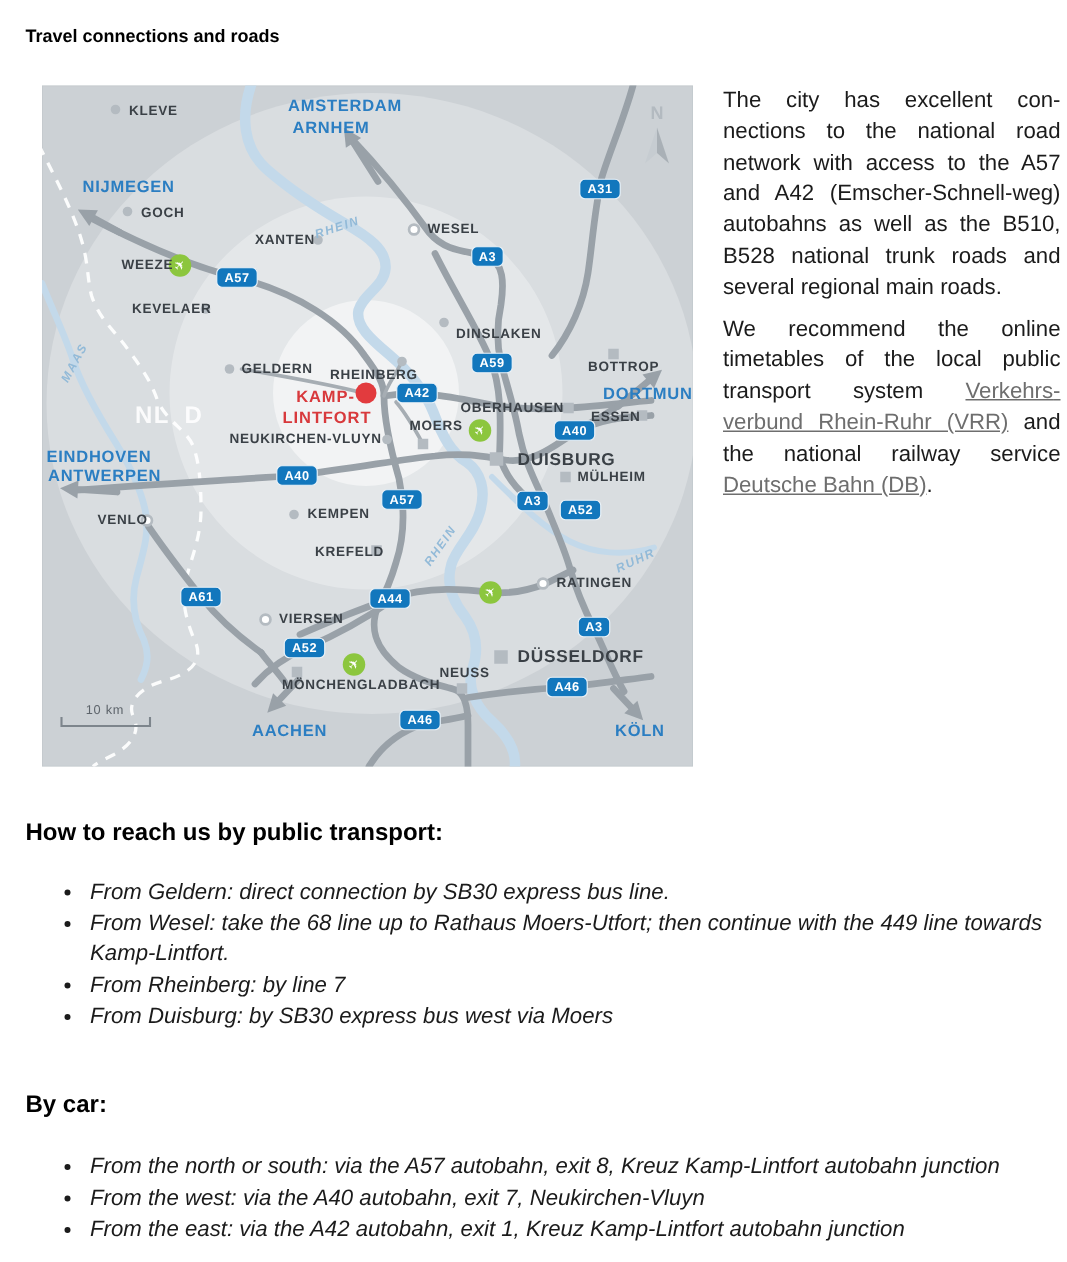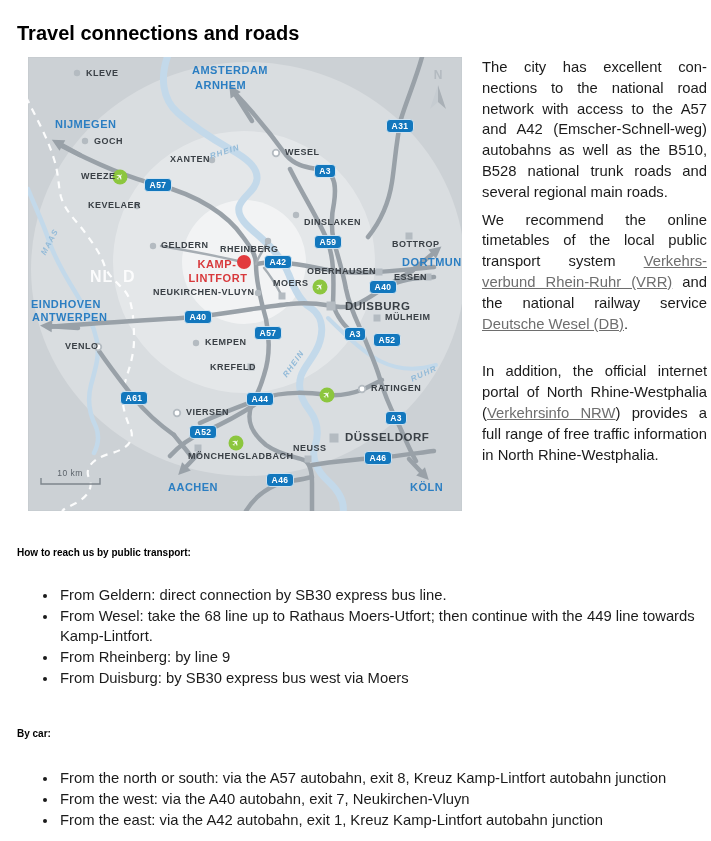--- a/index.html
+++ b/index.html
@@ -1,30 +1,30 @@
 <!DOCTYPE html>
 <html><head>
 <meta charset="utf-8">
 <style>
   html,body{margin:0;padding:0;background:#fff;}
   body{width:711px;height:841px;position:relative;font-family:"Liberation Sans",sans-serif;color:#1b1b1b;overflow:hidden;}
-  .title{position:absolute;left:17px;top:9px;font-size:20px;font-weight:bold;color:#000;}
+  .title{position:absolute;left:17px;top:9px;font-size:12px;font-weight:bold;color:#000;}
   .map-wrap{position:absolute;left:28px;top:57px;width:434px;height:454px;}
   .article{position:absolute;left:482px;top:57px;width:225px;font-size:14.8px;line-height:20.8px;text-align:justify;}
   .article p{margin:0 0 7px 0;hyphens:manual;-webkit-hyphens:manual;}
   .article p + p{margin-top:0;}
   .article p.sp{margin-bottom:27px;}
   .article a{color:#6e6e6e;text-decoration:underline;cursor:pointer;}
-  h2{font-size:10px;font-weight:bold;margin:0;color:#000;position:absolute;left:17px;}
+  h2{font-size:16px;font-weight:bold;margin:0;color:#000;position:absolute;left:17px;}
   #transport-heading{top:547px;}
   #car-heading{top:728px;}
   ul{position:absolute;left:17px;margin:0;padding:0 0 0 41px;width:640px;font-size:14.8px;line-height:20px;list-style-type:disc;}
   #transport-list{top:585px;}
   #car-list{top:768px;}
-  li{margin-bottom:1px;padding-left:2px;}
+  li{margin-bottom:1px;padding-left:2px;font-style:italic;}
   svg text{font-family:"Liberation Sans",sans-serif;}
   .city-lbl{font-weight:bold;fill:#3a4046;letter-spacing:.5px;font-size:9px;}
   .city-lbl.lg{font-size:11.5px;}
   .dir-lbl{font-weight:bold;fill:#2b7ec2;letter-spacing:.5px;font-size:11px;}
   .river-lbl{font-weight:bold;font-style:italic;fill:#92bad8;letter-spacing:1.2px;font-size:8px;}
   .badge-lbl{font-weight:bold;fill:#fff;font-size:8.5px;letter-spacing:.4px;}
   .region-lbl{font-weight:bold;fill:rgba(255,255,255,.88);font-size:16px;letter-spacing:1px;}
   .red-lbl{font-weight:bold;fill:#d8393c;letter-spacing:.6px;font-size:11px;}
   .scale-lbl{font-size:8.5px;fill:#5d646b;letter-spacing:.5px;}
   .compass-lbl{font-weight:bold;font-size:12px;fill:#b3bac0;}
@@ -207,29 +207,28 @@
         <polygon points="410,28 402,52 410,45" fill="#c6ccd1"></polygon>
         <polygon points="410,28 418,52 410,45" fill="#a9b0b6"></polygon>
         <path d="M 13,421 L 13,427 L 72,427 L 72,421" fill="none" stroke="#7d858c" stroke-width="1.4"></path>
         <text x="42" y="419" class="scale-lbl" text-anchor="middle">10 km</text>
       </g>
 </svg>
 </div>
 
 <div class="article" id="article">
     <p><span>The city has excellent con­nections to the national road network with access to the A57 and A42 (Emscher-Schnell-weg) autobahns as well as the B510, B528 na­tional trunk roads and sev­eral regional main roads.</span></p>
-    <p class="sp"><span>We recommend the online timetables of the local public transport system </span><a>Verkehrs­verbund Rhein-Ruhr (VRR)</a><span> and the national railway service </span><a>Deutsche Wesel (DB)</a><span>.</span></p>
-    <p><span>In addition, the official inter­net portal of North Rhine-Westphalia (</span><a>Verkehrsinfo NRW</a><span>) provides a full range of free traffic information in North Rhine-Westphalia.</span></p>
+    <p class="sp"><span>We recommend the online timetables of the local public transport system </span><a>Verkehrs­verbund Rhein-Ruhr (VRR)</a><span> and the national railway service </span><a>Deutsche Bahn (DB)</a><span>.</span></p>
   </div>
 
 <h2 id="transport-heading">How to reach us by public transport:</h2>
 <ul id="transport-list">
     <li>From Geldern: direct connection by SB30 express bus line.</li>
     <li>From Wesel: take the 68 line up to Rathaus Moers-Utfort; then continue with the 449 line towards Kamp-Lintfort.</li>
-    <li>From Rheinberg: by line 9</li>
+    <li>From Rheinberg: by line 7</li>
     <li>From Duisburg: by SB30 express bus west via Moers</li>
   </ul>
 
 <h2 id="car-heading">By car:</h2>
 <ul id="car-list">
     <li>From the north or south: via the A57 autobahn, exit 8, Kreuz Kamp-Lintfort autobahn junction</li>
     <li>From the west: via the A40 autobahn, exit 7, Neukirchen-Vluyn</li>
     <li>From the east: via the A42 autobahn, exit 1, Kreuz Kamp-Lintfort autobahn junction</li>
   </ul>
 

